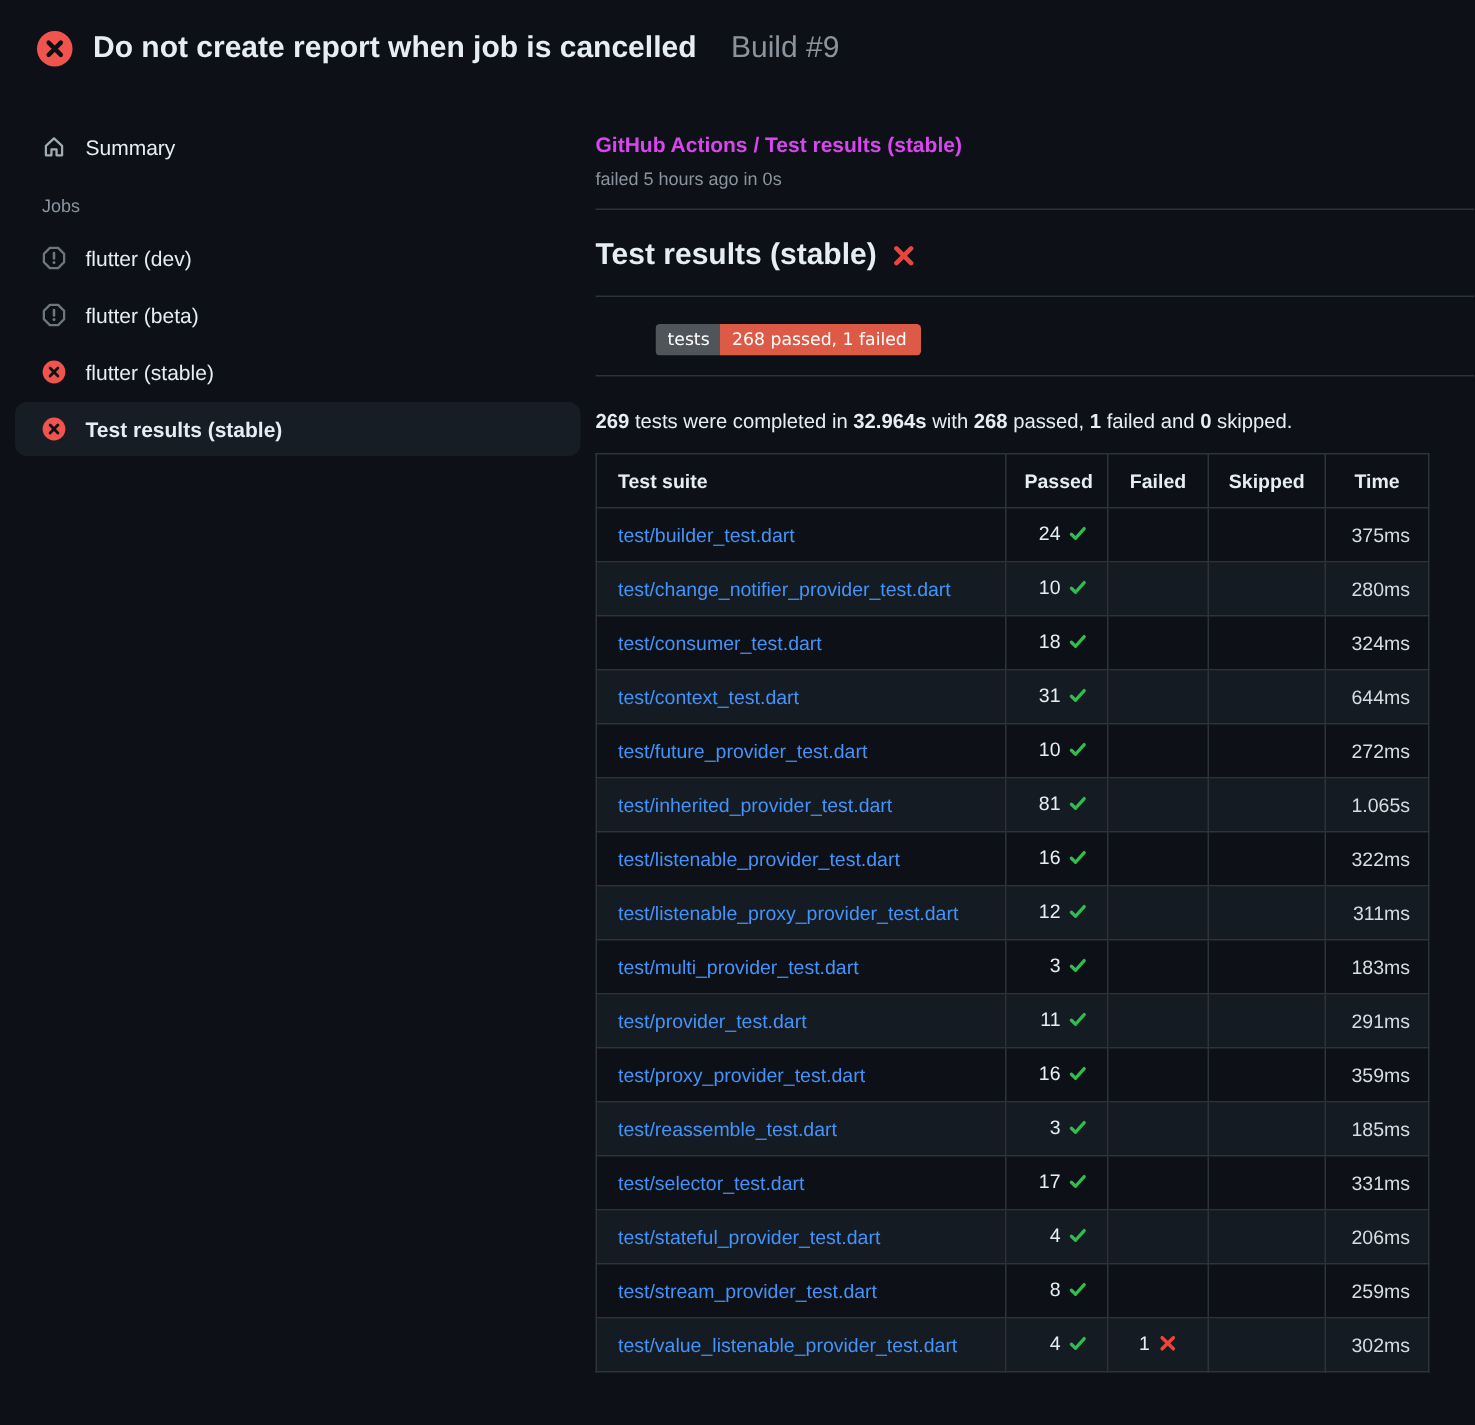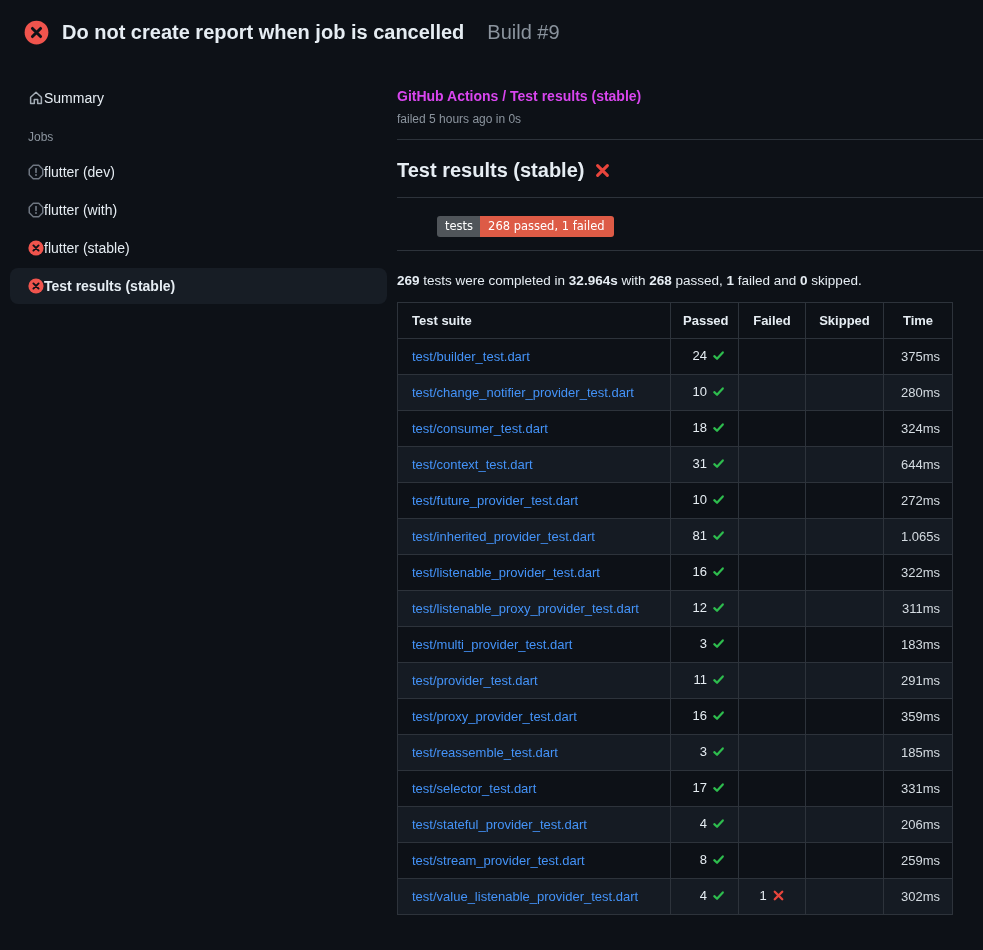--- a/index.html
+++ b/index.html
@@ -19,21 +19,21 @@
   }
   .app-title { font-size: 20px; font-weight: 700; color: #e6edf3; white-space: nowrap; text-align: center; }
   .app-build { font-size: 20px; font-weight: 400; color: #8b949e; margin-left: 10px; }
 
   
   .layout { display: flex; align-items: flex-start; }
 
   
   .sidebar { flex: 0 0 397px; width: 397px; padding-top: 22px; }
   .side-item {
-    display: flex; align-items: center; gap: 0;
+    display: flex; align-items: center; gap: 13px;
     margin: 2px 10px; padding: 10px 18px;
     border-radius: 8px; font-size: 14px; color: #e6edf3; cursor: pointer;
   }
   .side-item.selected { background: #171d25; font-weight: 700; }
   .side-summary { margin-bottom: 14px; }
   .jobs-label { color: #8b949e; font-size: 12px; margin: 14px 0 10px 28px; }
 
   
   .main { flex: 1 1 auto; padding-top: 32px; min-width: 0; }
   .crumb { font-size: 14px; font-weight: 700; color: #d946ef; }
@@ -125,21 +125,21 @@
           <span>flutter (dev)</span>
         </div>
         <div class="side-item">
           <span class="icon">
             <svg width="16" height="16" viewBox="0 0 16 16">
               <path d="M5.25 1.25 h5.5 l4 4 v5.5 l-4 4 h-5.5 l-4 -4 v-5.5 z" fill="none" stroke="#6e7681" stroke-width="1.5" stroke-linejoin="round"></path>
               <path d="M8 4.6 v3.7" stroke="#6e7681" stroke-width="1.7" stroke-linecap="round"></path>
               <circle cx="8" cy="11" r="1" fill="#6e7681"></circle>
             </svg>
           </span>
-          <span>flutter (with)</span>
+          <span>flutter (beta)</span>
         </div>
         <div class="side-item">
           <span class="icon">
             <svg width="16" height="16" viewBox="0 0 16 16">
               <circle cx="8" cy="8" r="7.6" fill="#f0544d"></circle>
               <path d="M5.4 5.4 L10.6 10.6 M10.6 5.4 L5.4 10.6" fill="none" stroke="#0d1117" stroke-width="1.9" stroke-linecap="round"></path>
             </svg>
           </span>
           <span>flutter (stable)</span>
         </div>

